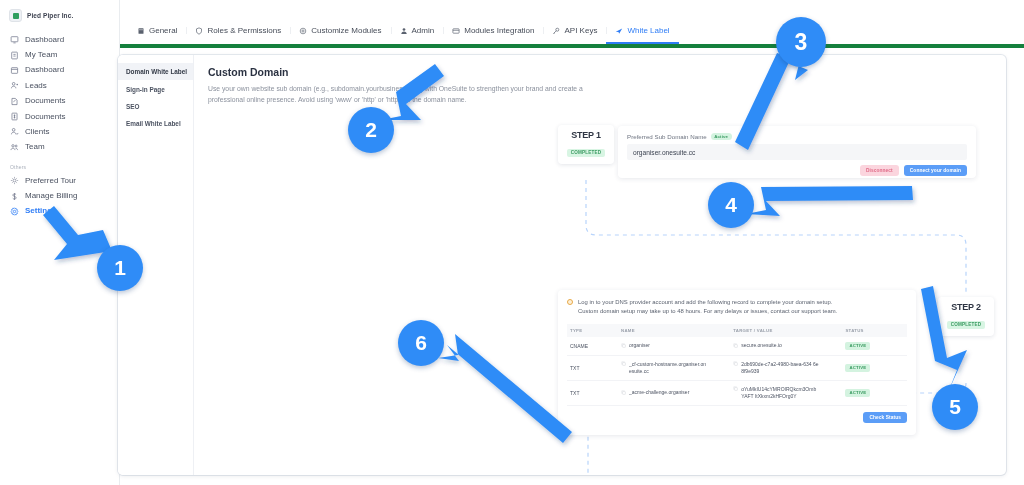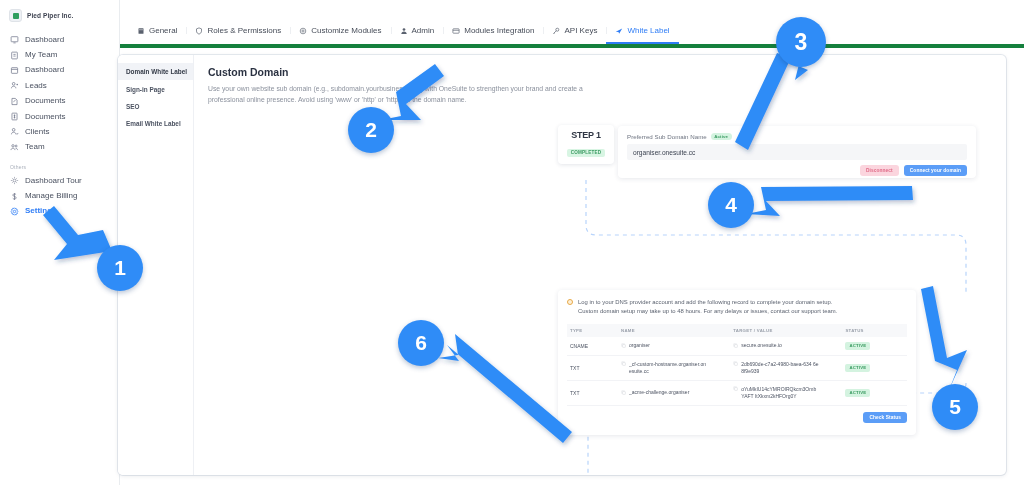--- a/index.html
+++ b/index.html
@@ -251,21 +251,21 @@
   <div class="others-hdr">Others</div>
 
   <div class="nav">
     <div class="nav-item">
       <span class="nav-ico">
           <svg viewBox="0 0 16 16" fill="none" stroke="#70768a" stroke-width="1.2">
             <circle cx="8" cy="8" r="2.6"></circle>
             <path d="M8 1.6v1.6M8 12.8v1.6M1.6 8h1.6M12.8 8h1.6M3.5 3.5l1.1 1.1M11.4 11.4l1.1 1.1M12.5 3.5l-1.1 1.1M4.6 11.4l-1.1 1.1"></path>
           </svg>
         </span>
-      <span class="nav-label">Dashboard Tour</span>
+      <span class="nav-label">Preferred Tour</span>
     </div>
     <div class="nav-item">
       <span class="nav-ico">
           <svg viewBox="0 0 16 16" fill="none" stroke="#70768a" stroke-width="1.35">
             <path d="M8 2v12"></path>
             <path d="M10.8 4.6c-.6-.9-1.7-1.2-2.8-1.2-1.6 0-2.9.8-2.9 2.2 0 3 5.8 1.6 5.8 4.6 0 1.5-1.4 2.3-2.9 2.3-1.3 0-2.5-.4-3.1-1.4"></path>
           </svg>
         </span>
       <span class="nav-label">Manage Billing</span>
     </div>
@@ -377,20 +377,24 @@
         <span class="field-label">Preferred Sub Domain Name</span>
         <span class="pill-badge">Active</span>
       </div>
       <div class="input-box">organiser.onesuite.cc</div>
       <div class="btn-row">
         <button class="btn btn-danger">Disconnect</button>
         <button class="btn btn-primary">Connect your domain</button>
       </div>
     </div>
 
+    <div class="step-badge" style="left:380px; top:172px;">
+      <div class="st">STEP 2</div>
+      <div><span class="sc">COMPLETED</span></div>
+    </div>
 
     <div class="card" id="card2">
       <div class="note-row">
         <span class="note-dot"></span>
         <span class="note-txt">
           <span>Log in to your DNS provider account and add the following record to complete your domain setup.</span><br>
           <span>Custom domain setup may take up to 48 hours. For any delays or issues, contact our support team.</span>
         </span>
       </div>
 

